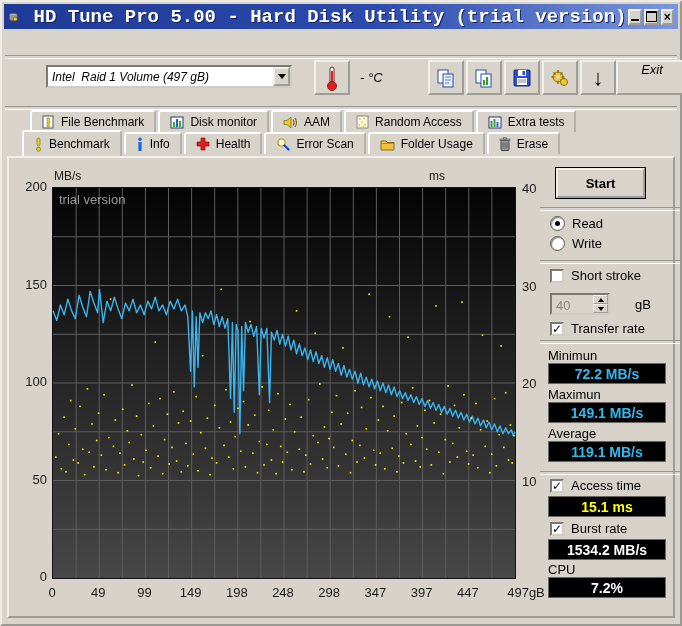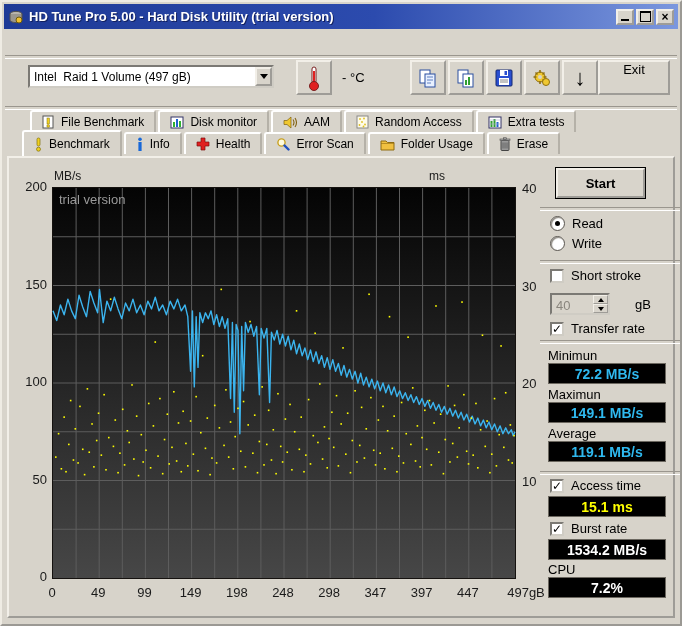--- a/index.html
+++ b/index.html
@@ -2,36 +2,36 @@
 <html><head>
 <meta charset="utf-8">
 <style>
   html,body{margin:0;padding:0;width:682px;height:626px;overflow:hidden;
     font-family:"Liberation Sans","DejaVu Sans",sans-serif;font-size:12px;color:#000;}
   .window{position:absolute;inset:0;background:#d8d4cb;border:2px outset #efece4;box-sizing:border-box;}
   
   .titlebar{position:absolute;left:2px;top:2px;right:2px;height:25px;
     background:linear-gradient(90deg,#1e3a96 0%,#2c4bae 55%,#7b97de 100%);
     display:flex;align-items:center;padding:0 4px;box-sizing:border-box;}
-  .title-text{color:#fff;font-weight:bold;font-size:13px;margin-left:5px;white-space:nowrap;
-    text-shadow:1px 1px 0 #12205e;flex:1;}
+  .title-text{color:#fff;font-weight:bold;font-size:19px;margin-left:15px;white-space:nowrap;
+    text-shadow:1px 1px 0 #12205e;flex:1;font-family:Liberation Mono, monospace;}
   .winbtn{width:18px;height:16px;margin-left:2px;background:#d8d4cb;border:2px outset #f2efe8;
     display:flex;align-items:center;justify-content:center;font-size:10px;font-weight:bold;line-height:1;
     box-sizing:border-box;cursor:default;}
   .glyph-min{width:8px;height:3px;border-bottom:2px solid #000;margin-top:4px;}
   .glyph-max{width:9px;height:8px;border:1px solid #000;border-top:2px solid #000;}
   .glyph-close{font-size:12px;font-weight:bold;}
   
   .menubar{position:absolute;left:2px;top:27px;right:2px;height:26px;
     background:linear-gradient(#d3d7e8,#d8d4cb);display:flex;align-items:center;padding-left:8px;}
   .menu-item{padding:3px 7px;margin-right:6px;}
   .menu-item::first-letter{text-decoration:underline;}
   .hdiv{position:absolute;left:3px;right:3px;height:2px;border-top:1px solid #9a968e;border-bottom:1px solid #ffffff;}
   
-  .toolbar{position:absolute;left:0;top:55px;right:2px;height:44px;}
+  .toolbar{position:absolute;left:18px;top:55px;right:2px;height:44px;font-style:italic;}
   .combo{position:absolute;left:26px;top:8px;width:246px;height:23px;background:#fff;
     border:2px inset #cfccc4;box-sizing:border-box;display:flex;align-items:center;}
   .combo-text{flex:1;padding-left:4px;white-space:pre;overflow:hidden;}
   .combo-btn{width:17px;height:100%;background:#d8d4cb;border:2px outset #f2efe8;box-sizing:border-box;
     display:flex;align-items:center;justify-content:center;}
   .combo-arrow{width:0;height:0;border-left:4px solid transparent;border-right:4px solid transparent;border-top:5px solid #000;}
   .tbtn{position:absolute;top:3px;width:36px;height:35px;background:#d8d4cb;border:2px outset #f2efe8;
     box-sizing:border-box;display:flex;align-items:center;justify-content:center;}
   .temp-label{position:absolute;left:340px;top:13px;font-size:13px;}
   .exit-btn{position:absolute;left:596px;top:3px;width:72px;height:35px;background:#d8d4cb;

